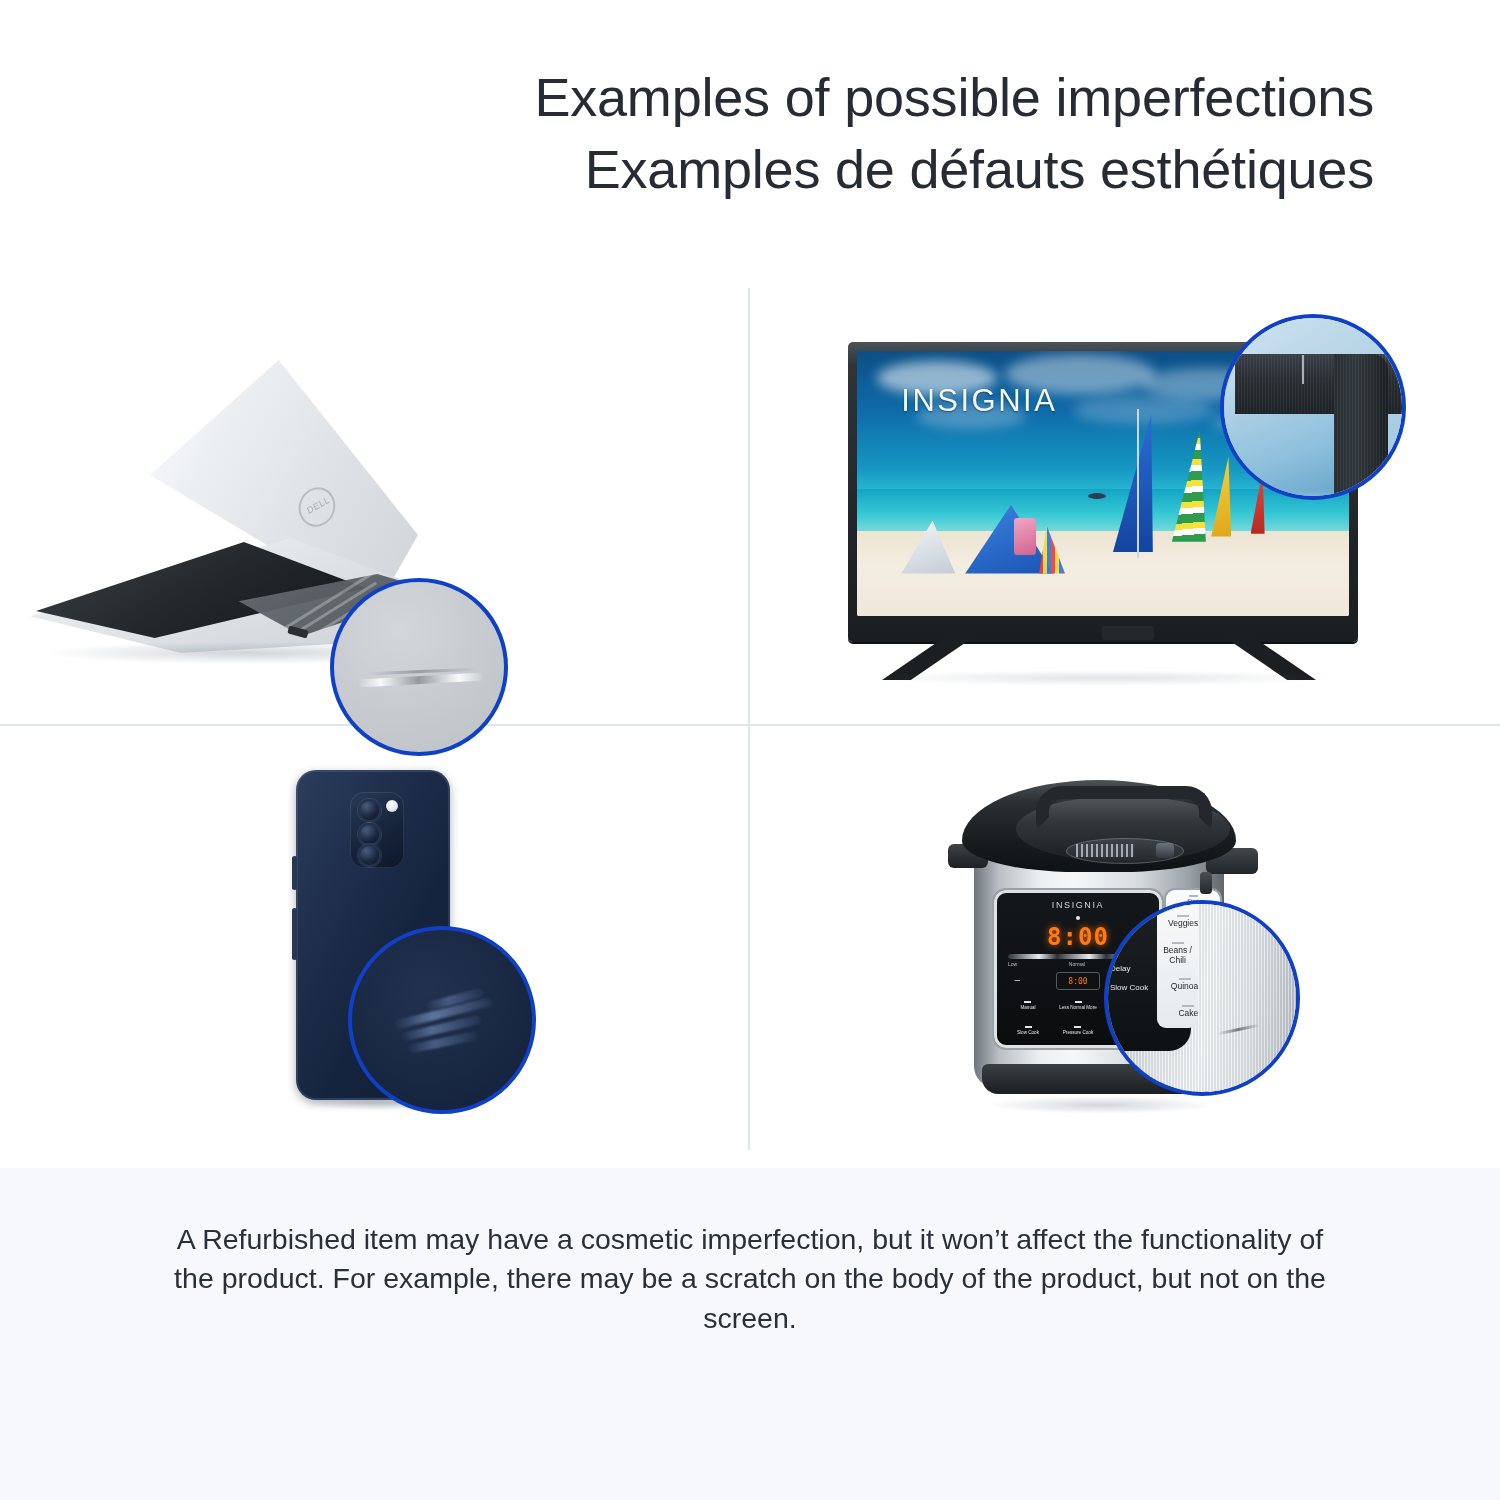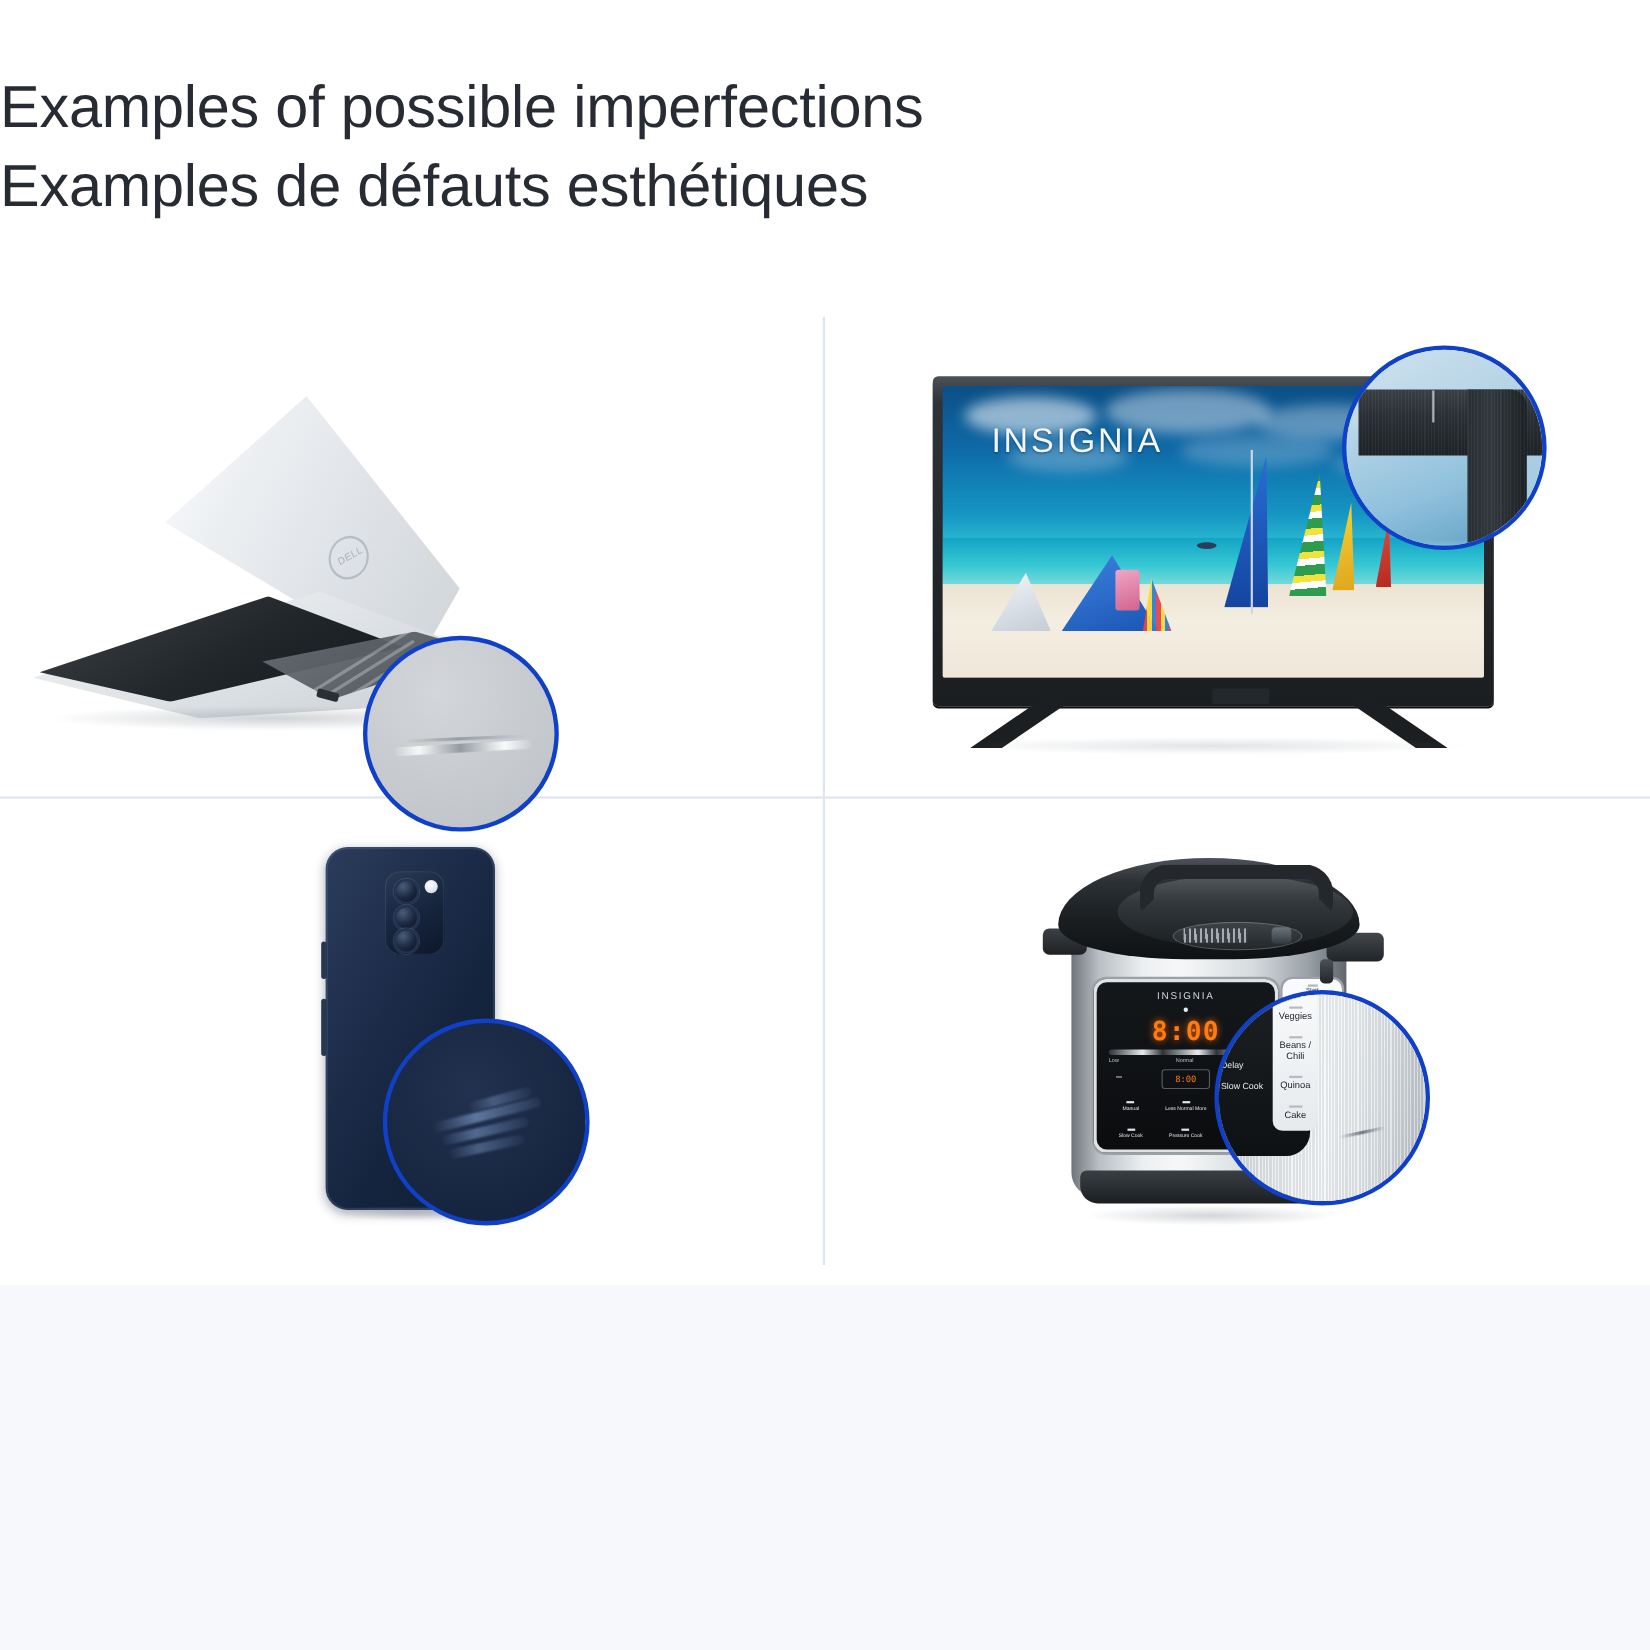--- a/index.html
+++ b/index.html
@@ -3,21 +3,21 @@
 <meta charset="utf-8">
 <style>
   * { margin:0; padding:0; box-sizing:border-box; }
   html,body { width:1500px; height:1500px; background:#ffffff; }
   body { font-family:"Liberation Sans", sans-serif; overflow:hidden; }
 
   #page { position:relative; width:1500px; height:1500px; background:#fff; }
 
   
   .header { position:absolute; left:0; top:0; width:1374px; height:270px;
-            display:flex; flex-direction:column; align-items:flex-start; justify-content:flex-start;
+            display:flex; flex-direction:column; align-items:flex-end; justify-content:flex-start;
             padding-top:62px; background:#fff; }
   .title-line { font-size:54px; line-height:1.33; color:#272c34; font-weight:400;
                 letter-spacing:-0.2px; text-align:center; white-space:nowrap; }
 
   
   .grid { position:absolute; left:0; top:270px; width:1500px; height:898px; background:#fff; }
   .vdiv { position:absolute; left:748px; top:18px; width:2px; height:862px; background:#dfe5eb; }
   .hdiv { position:absolute; left:0; top:454px; width:1500px; height:2px; background:#dfe5eb; }
 
   .cell { position:absolute; width:748px; height:452px; }
@@ -212,21 +212,21 @@
   .pc-mag { left:166px; top:152px; width:196px; height:196px; }
   .pc-mag-steel { position:absolute; inset:0;
              background:linear-gradient(96deg,#c9ced3 0%,#e6e9eb 34%,#f3f5f6 52%,#dfe3e6 74%,#b4babf 100%); }
   .pc-mag-brush { position:absolute; inset:0;
              background:repeating-linear-gradient(90deg, rgba(255,255,255,.38) 0 1px, rgba(120,130,140,.13) 1px 3px); }
   .pc-mag-dark { position:absolute; left:-4%; top:0; width:48%; height:78%;
              border-radius:0 18px 22px 0;
              background:linear-gradient(180deg,#1c2023 0%,#0e1113 100%); }
   .pc-mag-white { position:absolute; left:26%; top:0; width:22%; height:66%;
              border-radius:0 0 9px 9px; background:linear-gradient(180deg,#f8f9fa,#e6eaed);
-             display:flex; flex-direction:column; justify-content:space-around; padding:4px 0; }
+             display:flex; flex-direction:column; justify-content:space-around; padding:4px 0;align-items:flex-end; }
   .pc-mag-lbl { text-align:center; font-size:8.5px; line-height:1.15; color:#23282d; }
   .pc-mag-lbl .dash { display:block; width:12px; height:2px; background:#b5bbc1; margin:2px auto; }
   .pc-mag-leftlbl { position:absolute; left:0; top:32%; width:22%;
              display:flex; flex-direction:column; gap:10px; }
   .pc-mag-leftlbl div { font-size:8px; color:#e6eaee; padding-left:2px; }
   .pc-mag-scratch { position:absolute; left:58%; top:66%; width:23%; height:3px;
              background:linear-gradient(90deg, rgba(90,100,112,0), rgba(70,80,92,.7) 50%, rgba(90,100,112,0));
              transform:rotate(-12deg); filter:blur(.5px); }
 
   
@@ -448,15 +448,16 @@
             </div>
             <div class="pc-mag-scratch"></div>
           </div>
         </div>
       </div>
     </div>
 
   </div>
 
   <div class="footer">
+    <div class="foot-p">A Refurbished item may have a cosmetic imperfection, but it won’t affect the functionality of the product. For example, there may be a scratch on the body of the product, but not on the screen.</div>
   </div>
 
 </div>
 
 </body></html>

